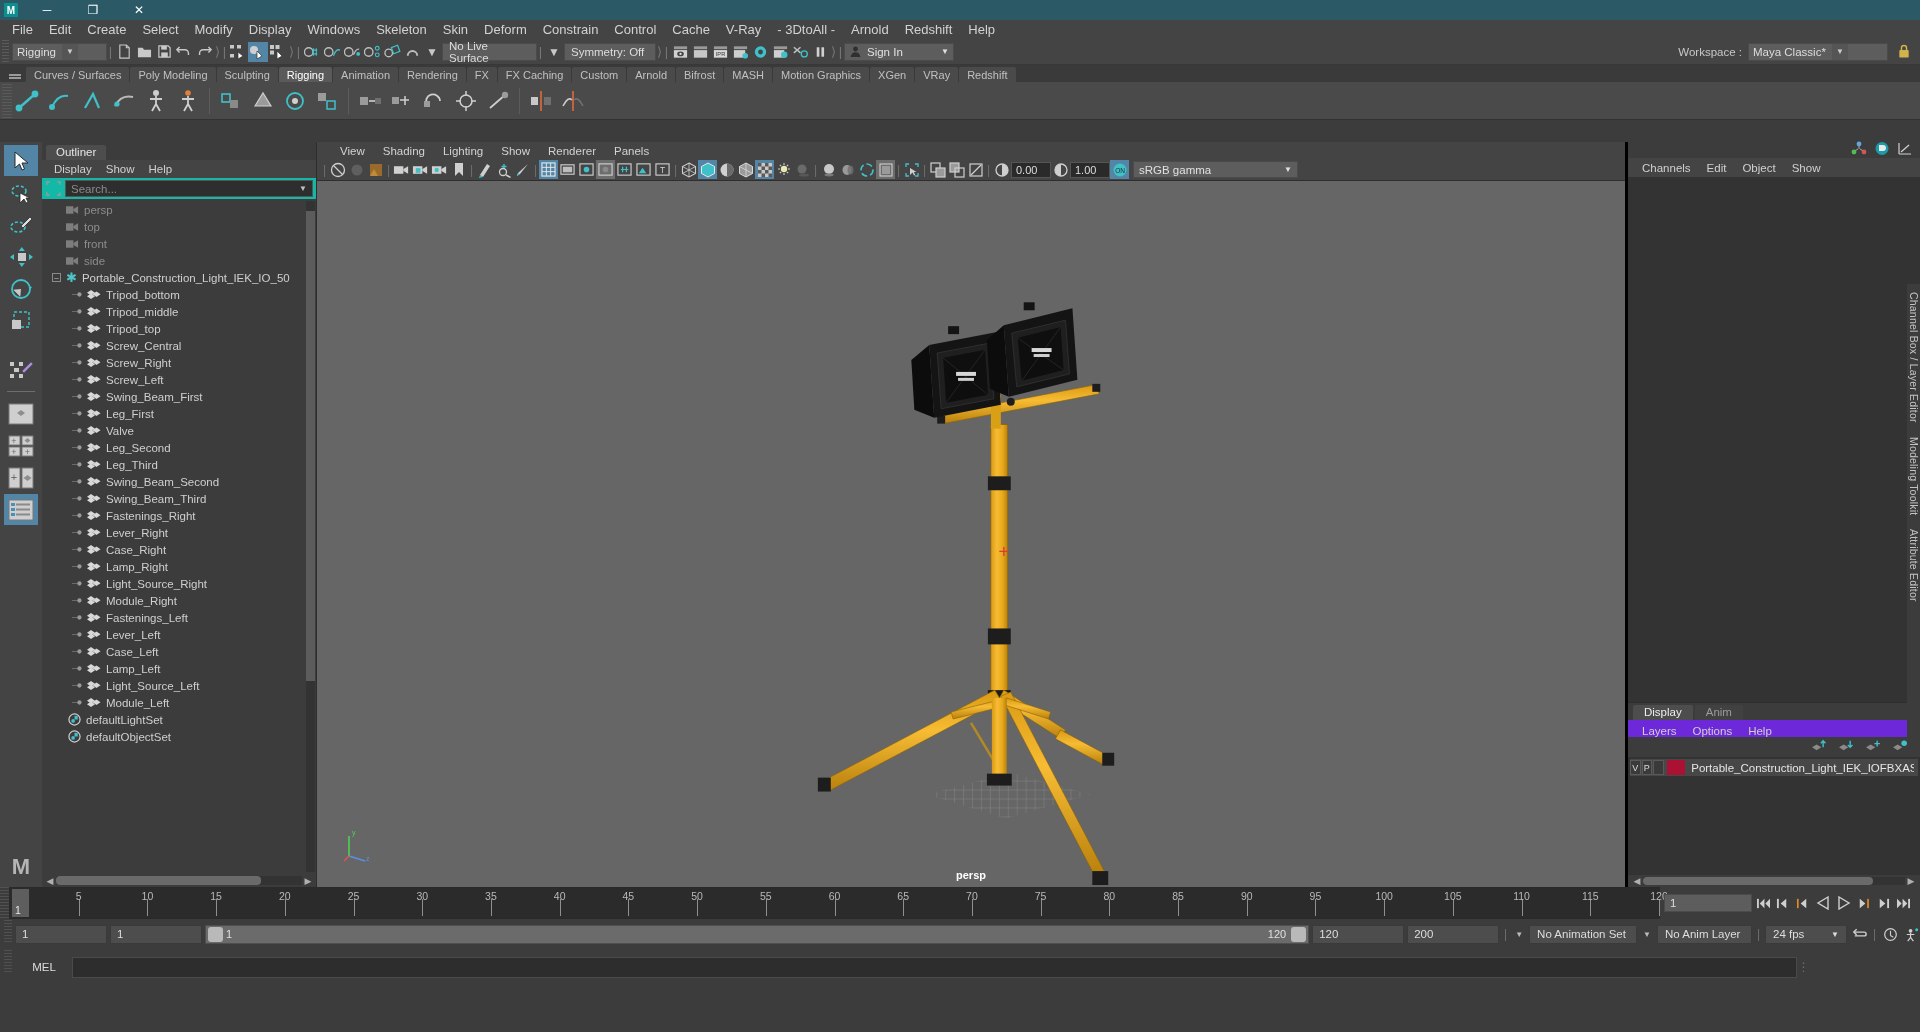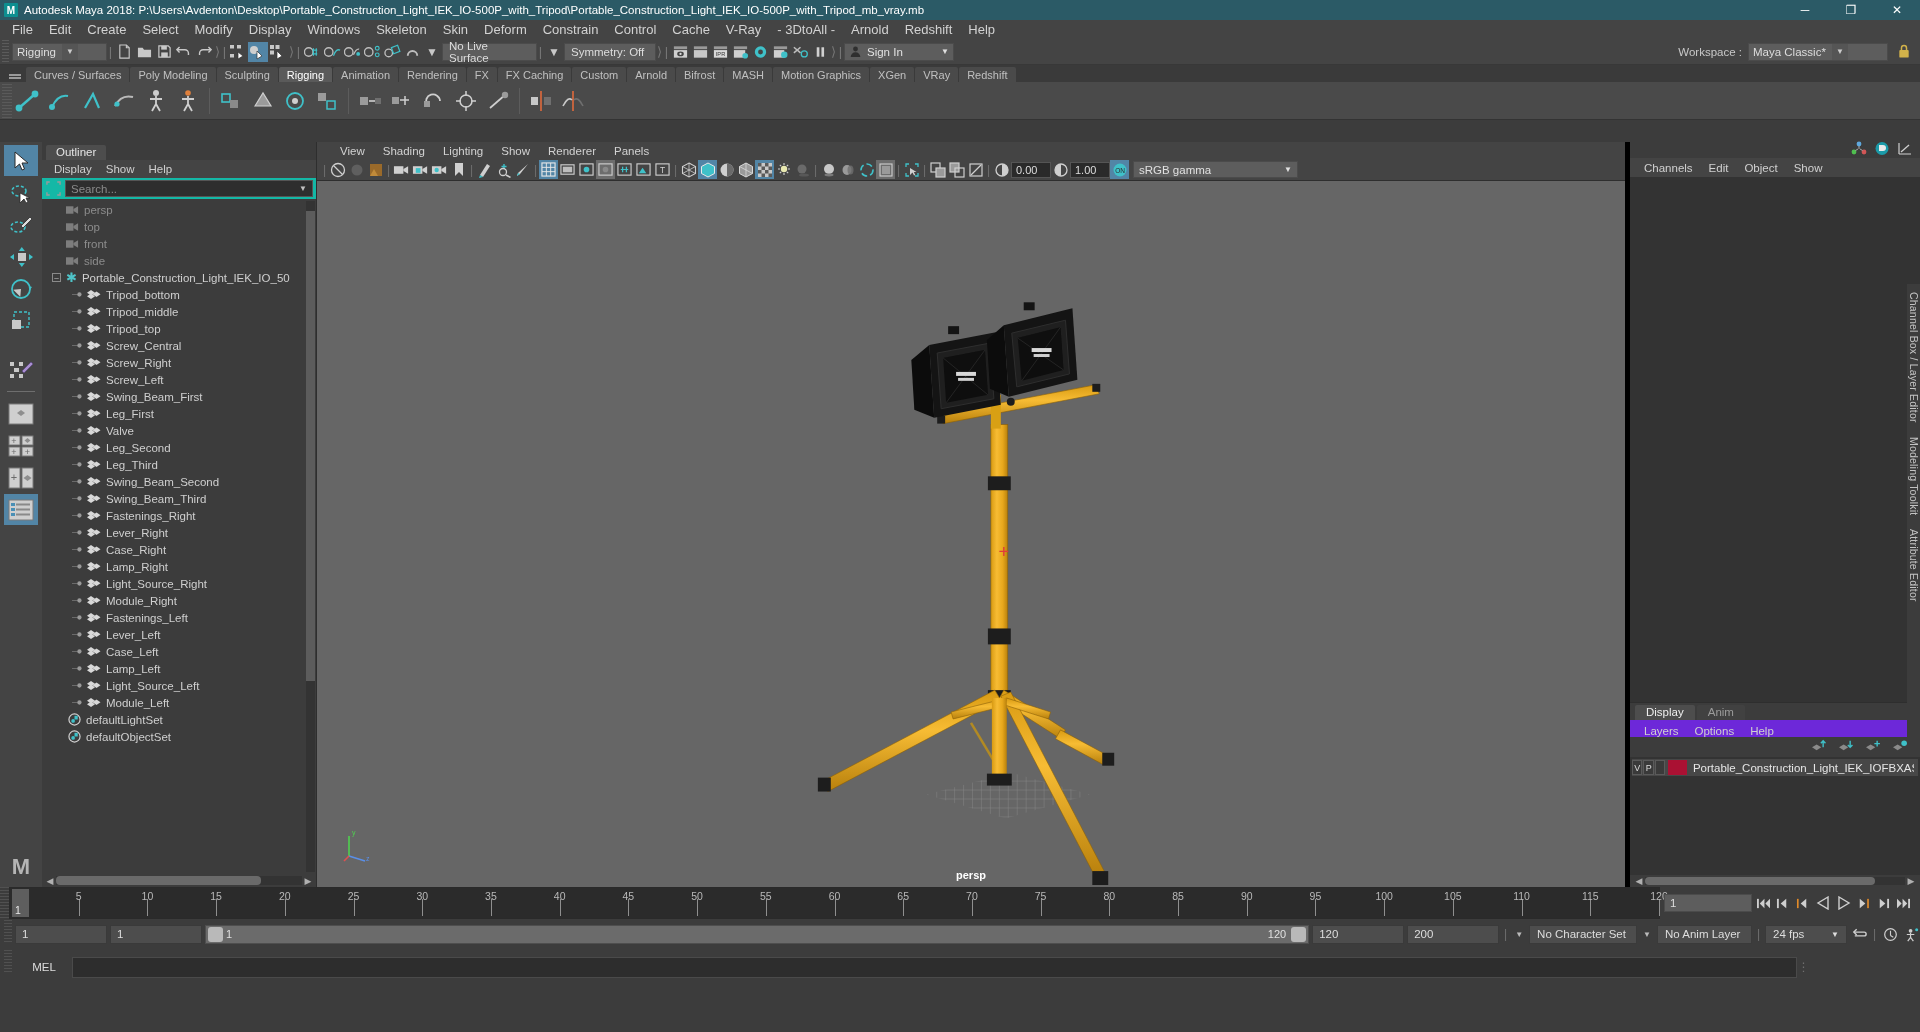--- a/index.html
+++ b/index.html
@@ -141,21 +141,21 @@
      color:#e0e0e0;font-size:11.5px;display:flex;align-items:center;padding:0 5px;
      margin-left:4px;}
   .gammabox .c{ margin-left:auto;font-size:8px;}
   .viewport{ flex:1;background:#666666;position:relative;overflow:hidden;}
   .vplabel{ position:absolute;left:50%;transform:translateX(-50%);bottom:6px;
      color:#ffffff;font-size:11px;font-weight:bold;}
   .axisgiz{ position:absolute;left:26px;bottom:22px;}
 
   
   .rightcol{ width:295px;background:#3c3c3c;display:flex;flex-direction:column;
-     border-left:5px solid #000000;}
+     border-left:3px solid #000000;}
   .cbtop{ height:16px;background:#3c3c3c;display:flex;align-items:center;
      justify-content:flex-end;gap:7px;padding-right:7px;}
   .cbmenu{ height:19px;background:#444;display:flex;align-items:center;gap:0;
      padding-left:6px;font-size:11.5px;}
   .cbmenu span{ padding:0 8px;color:#d0d0d0;}
   .cbbody{ flex:1;background:#333;}
   .layerpanel{ height:185px;background:#3c3c3c;display:flex;flex-direction:column;
      border-top:1px solid #2e2e2e;}
   .ltabs{ height:17px;display:flex;align-items:flex-end;padding-left:5px;}
   .ltab{ font-size:11.5px;padding:1px 11px 2px;color:#9b9b9b;background:#414141;
@@ -221,21 +221,20 @@
   .dotgrip{ width:8px;height:22px;background:repeating-linear-gradient(to bottom,#6a6a6a 0 1px,transparent 1px 3px);
      opacity:.45;position:absolute;left:4px;top:0;}
 </style>
 </head>
 <body>
 
 <div class="app">
 
   <div class="titlebar">
     <div class="mlogo">M</div>
-    <div class="ttext">Autodesk Maya 2018: P:\Users\Avdenton\Desktop\Portable_Construction_Light_IEK_IO-500P_with_Tripod\Portable_Construction_Light_IEK_IO-500P_with_Tripod_mb_vray.mb</div>
     <div class="wbtns">
       <div class="wbtn">─</div>
       <div class="wbtn">❐</div>
       <div class="wbtn close">✕</div>
     </div>
   </div>
 
   <div class="menubar">
     <div class="mi">File</div>
     <div class="mi">Edit</div>
@@ -1692,21 +1691,21 @@
       </div>
       <div class="rfield">
         <span>120</span>
       </div>
       <div class="rfield">
         <span>200</span>
       </div>
       <div class="vsep" style="color:#6f6f6f">|</div>
       <span class="caretd">▼</span>
       <div class="tsel" style="width:108px">
-        <span>No Character Set</span>
+        <span>No Animation Set</span>
       </div>
       <span class="caretd">▼</span>
       <div class="tsel" style="width:95px">
         <span>No Anim Layer</span>
       </div>
       <div class="vsep" style="color:#6f6f6f">|</div>
       <div class="tsel" style="width:82px">
         <span>24 fps</span>
         <span style="margin-left:auto;font-size:8px">▼</span>
       </div>

